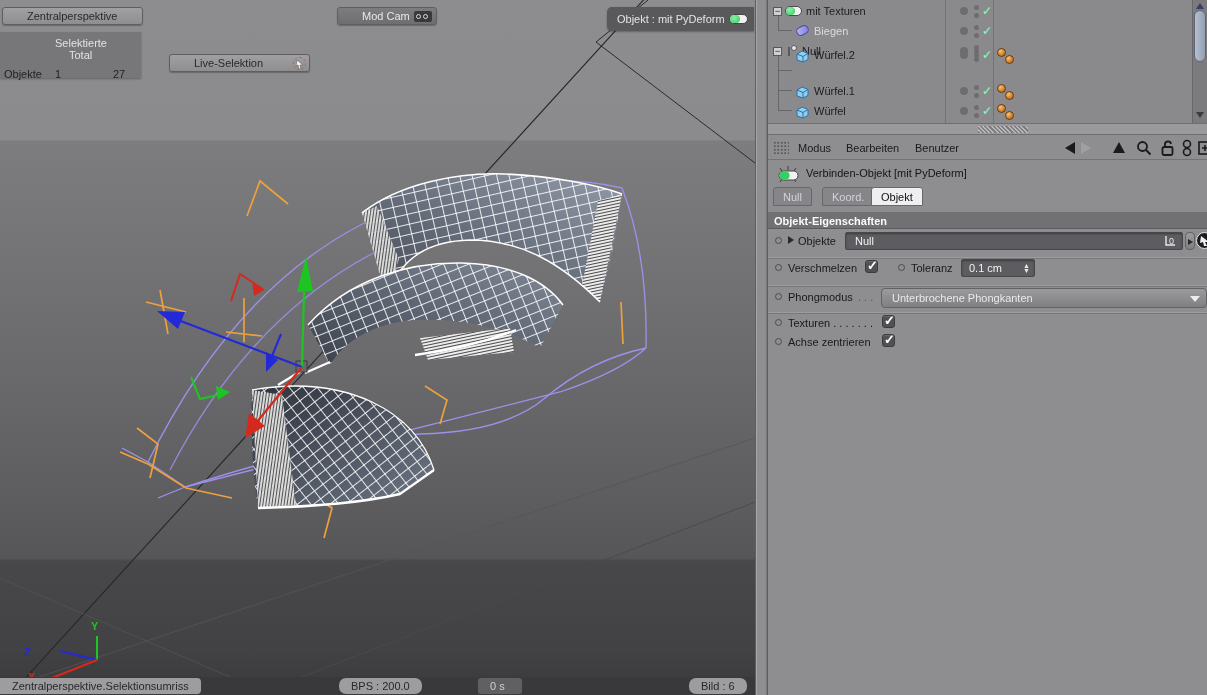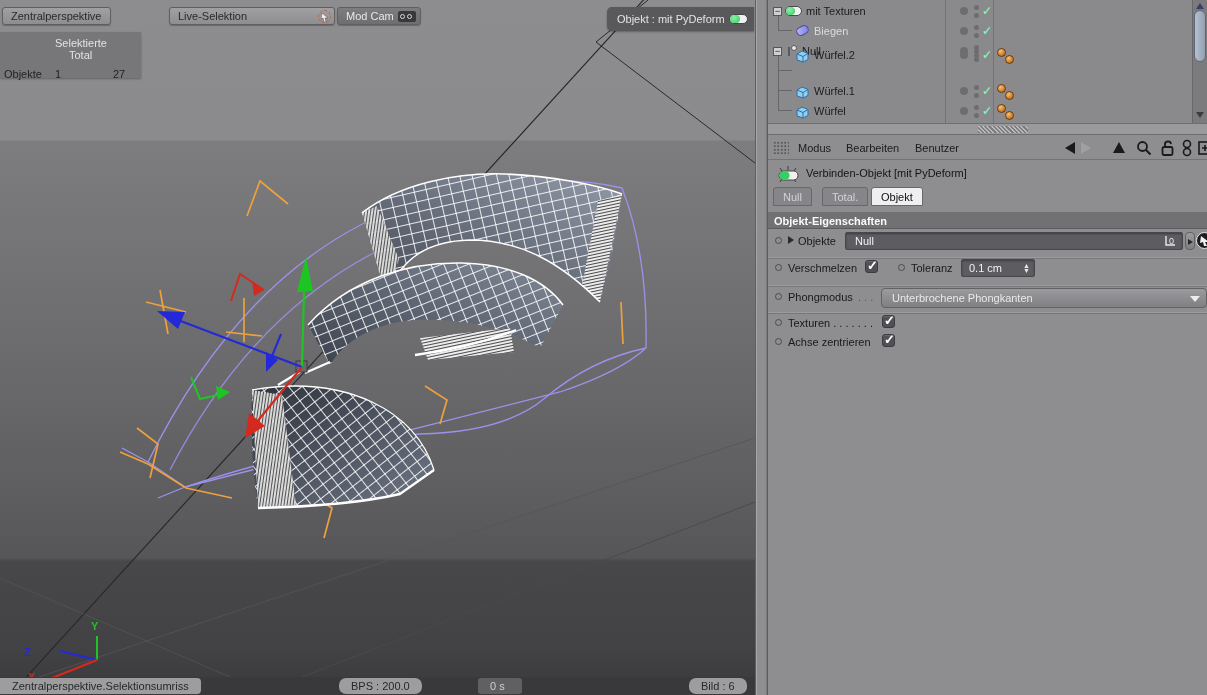--- a/index.html
+++ b/index.html
@@ -8,24 +8,24 @@
     background:#8a8a8c; -webkit-font-smoothing:antialiased; }
 
   
   #viewport { position:absolute; left:0; top:0; width:755px; height:695px;
     background:linear-gradient(to bottom,
       #8d8d8f 0px,#8b8b8d 140px,#7d7d7f 141px,#757577 240px,
       #69696b 380px,#5d5d5f 500px,#565658 558px,#48484a 561px,
       #424244 650px,#3d3d3f 677px); overflow:hidden; }
   #scene { position:absolute; left:0; top:0; }
 
-  .hudbtn { position:absolute; height:18px; line-height:17px; padding:0 8px;
+  .hudbtn { position:absolute; height:18px; line-height:17px; padding:0 24px;
     background:linear-gradient(#a0a0a2,#8e8e90); border:1px solid #5f5f61;
     border-radius:3px; color:#2a2a2c; box-shadow:0 1px 1px rgba(0,0,0,.25); }
-  #live-sel { width:166px; padding-right:22px; }
+  #live-sel { width:141px; padding-right:22px;margin-top:47px; }
   .cursor-badge { position:absolute; right:3px; top:2px; width:13px; height:13px;
     border:1px dashed #b06a52; border-radius:50%; }
   .cursor-badge svg { position:absolute; left:2px; top:2px; }
   #mod-cam { background:linear-gradient(#7d7d80,#6e6e71); color:#e8e8ea;
     padding-right:26px; }
   .cam-icon { position:absolute; right:4px; top:3px; width:18px; height:11px;
     background:#39393c; border-radius:2px; }
   .cam-icon i { position:absolute; top:3px; width:5px; height:5px;
     border:1px solid #d8d8da; border-radius:50%; }
   .cam-icon i:first-child { left:2px; } .cam-icon i:last-child { left:9px; }
@@ -475,21 +475,21 @@
             <line x1="4" y1="16" x2="6" y2="13"></line>
           <line x1="20" y1="16" x2="18" y2="13"></line>
           </g>
         <rect x="3" y="5" width="19" height="9" rx="4.5" fill="#f2f2f2" stroke="#444"></rect>
         <rect x="3.5" y="5.5" width="10" height="8" rx="4" fill="#35cf62"></rect>
       </svg>
       <span class="t">Verbinden-Objekt [mit PyDeform]</span>
     </div>
 
     <div class="tab" style="left:5px;">Null</div>
-    <div class="tab" style="left:54px;">Total.</div>
+    <div class="tab" style="left:54px;">Koord.</div>
     <div class="tab active" style="left:103px;">Objekt</div>
 
     <div id="section-bar">Objekt-Eigenschaften</div>
 
     <div class="radio" style="left:7px;top:101px;"></div>
     <div class="tri" style="left:20px;top:100px;border-top:4px solid transparent;border-bottom:4px solid transparent;border-left:6px solid #2a2a2c;"></div>
     <span class="fieldlbl" style="left:30px;top:99px;">Objekte</span>
     <div class="darkfield" style="left:77px;top:96px;width:338px;height:18px;line-height:16px;padding-left:9px;">
       <span>Null</span>
       <svg width="14" height="13" style="position:absolute;right:4px;top:2px;">

